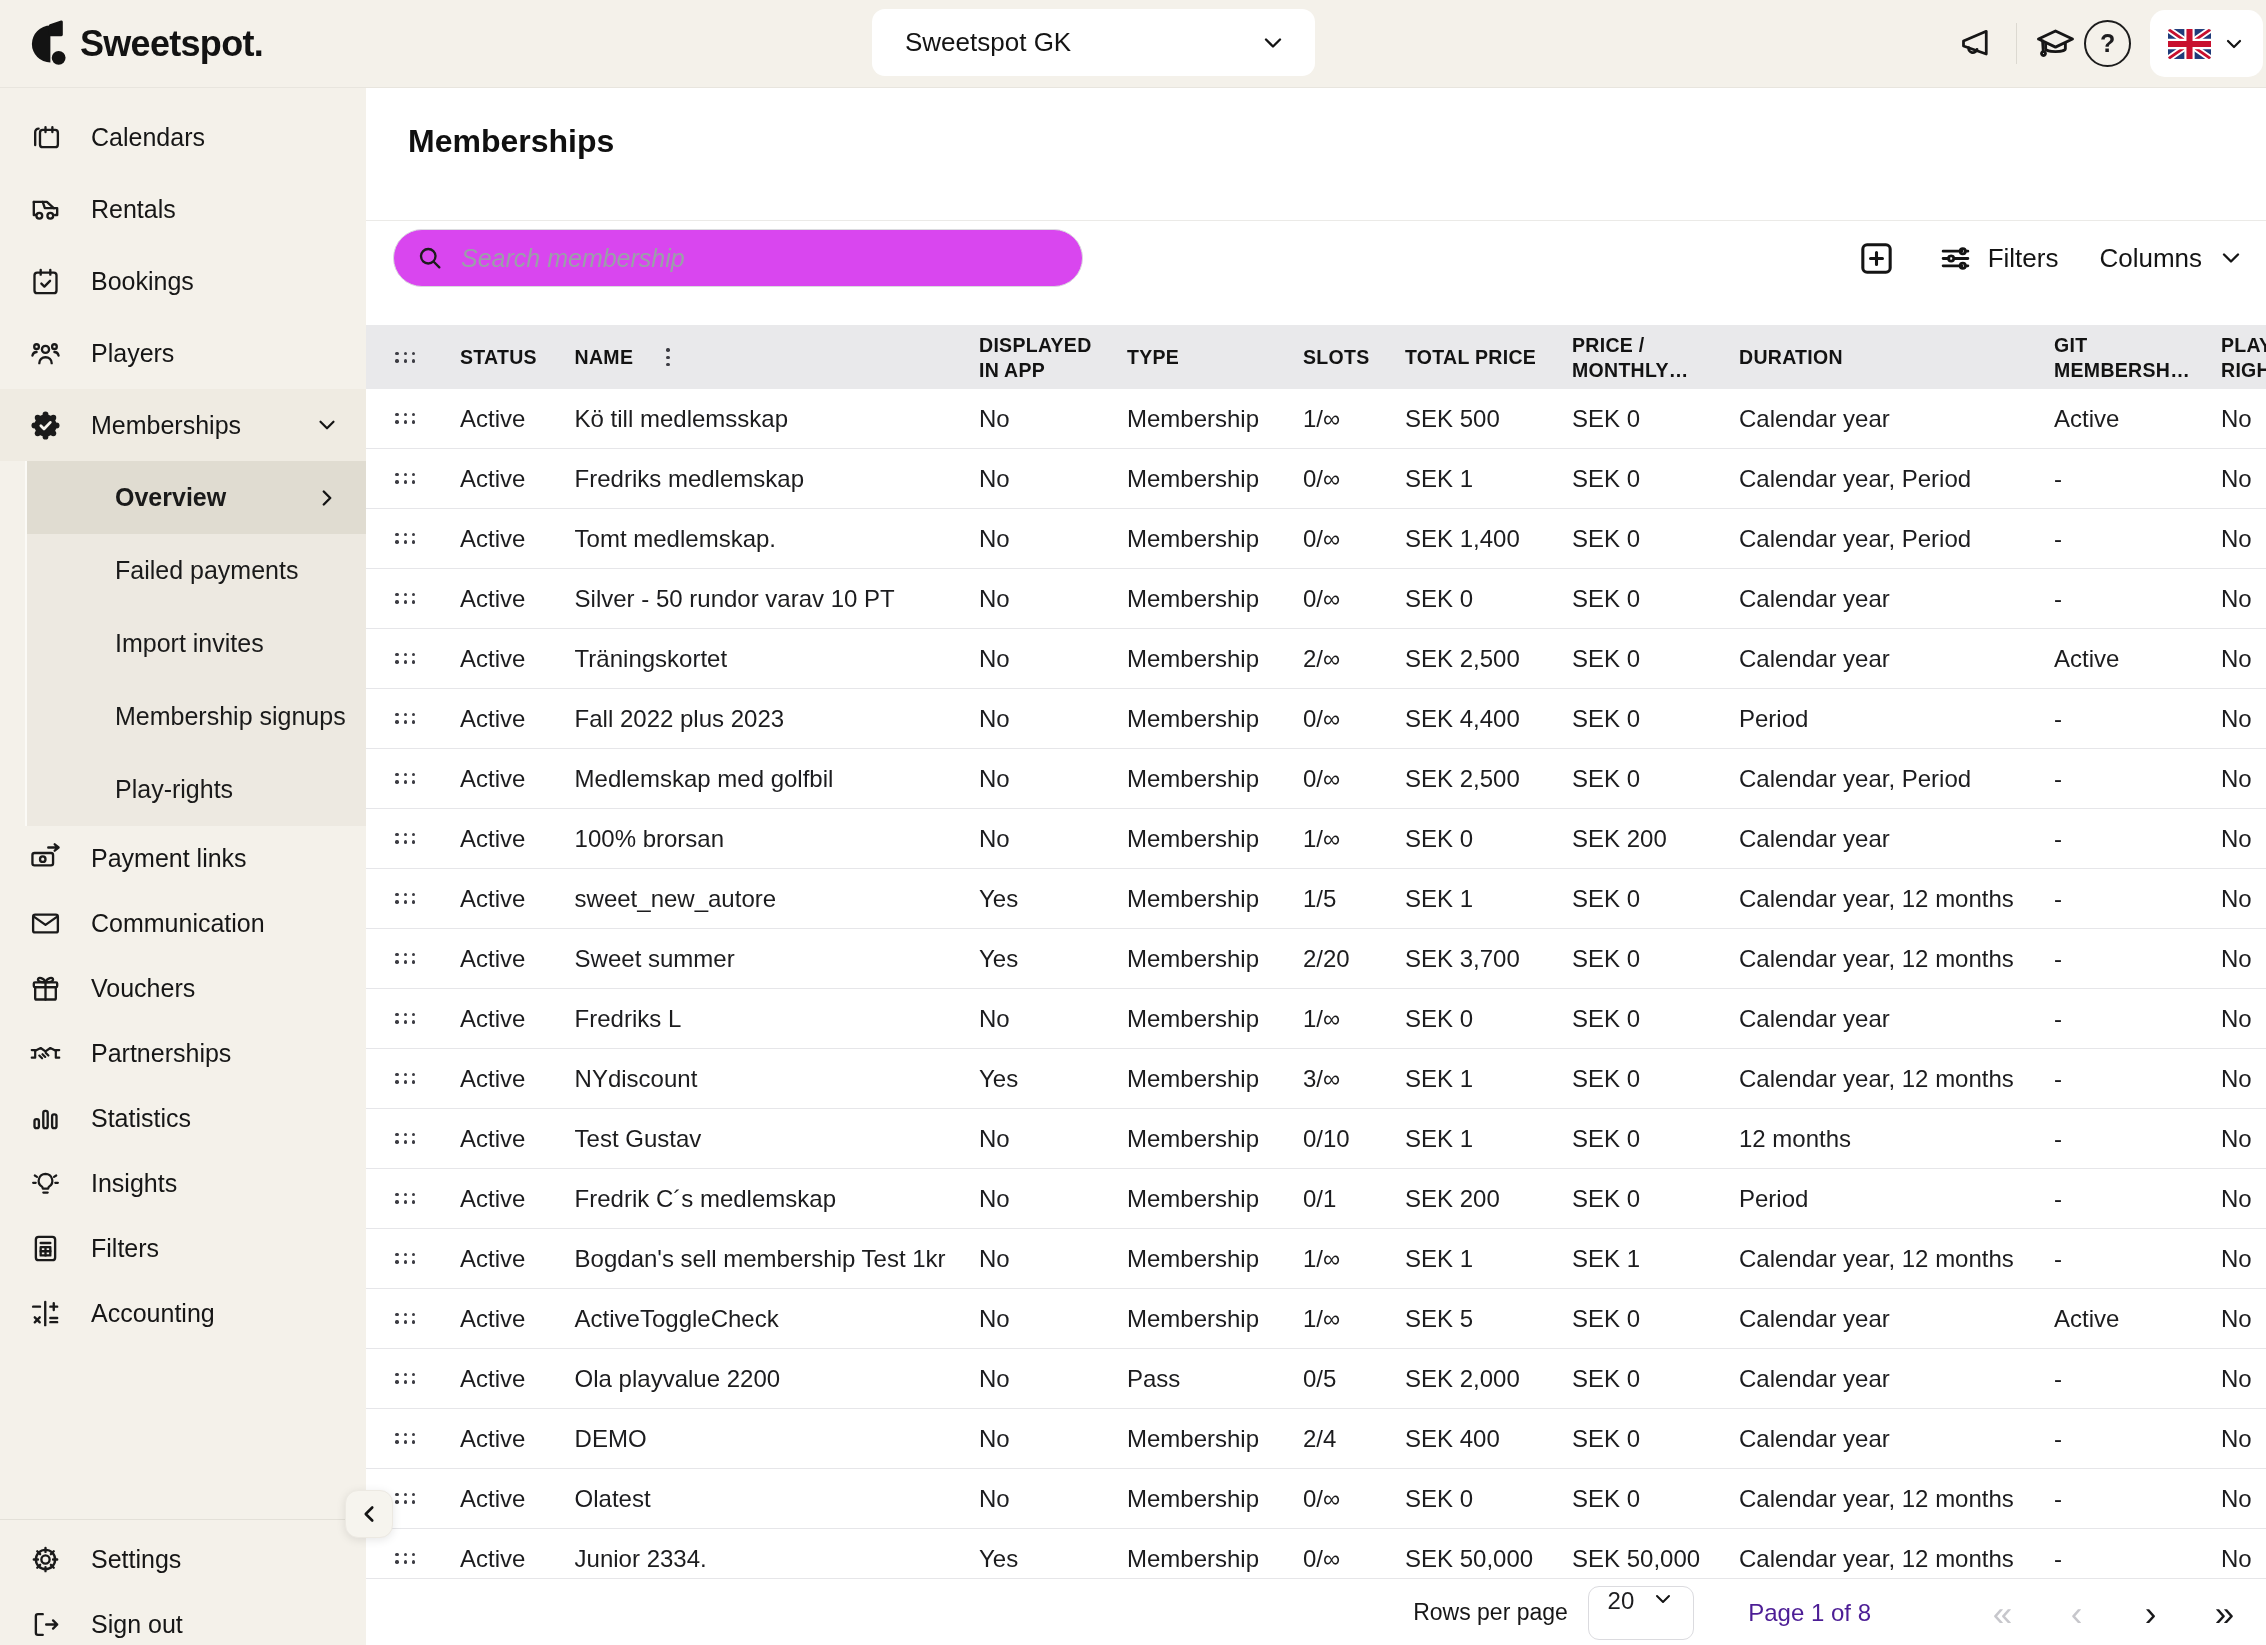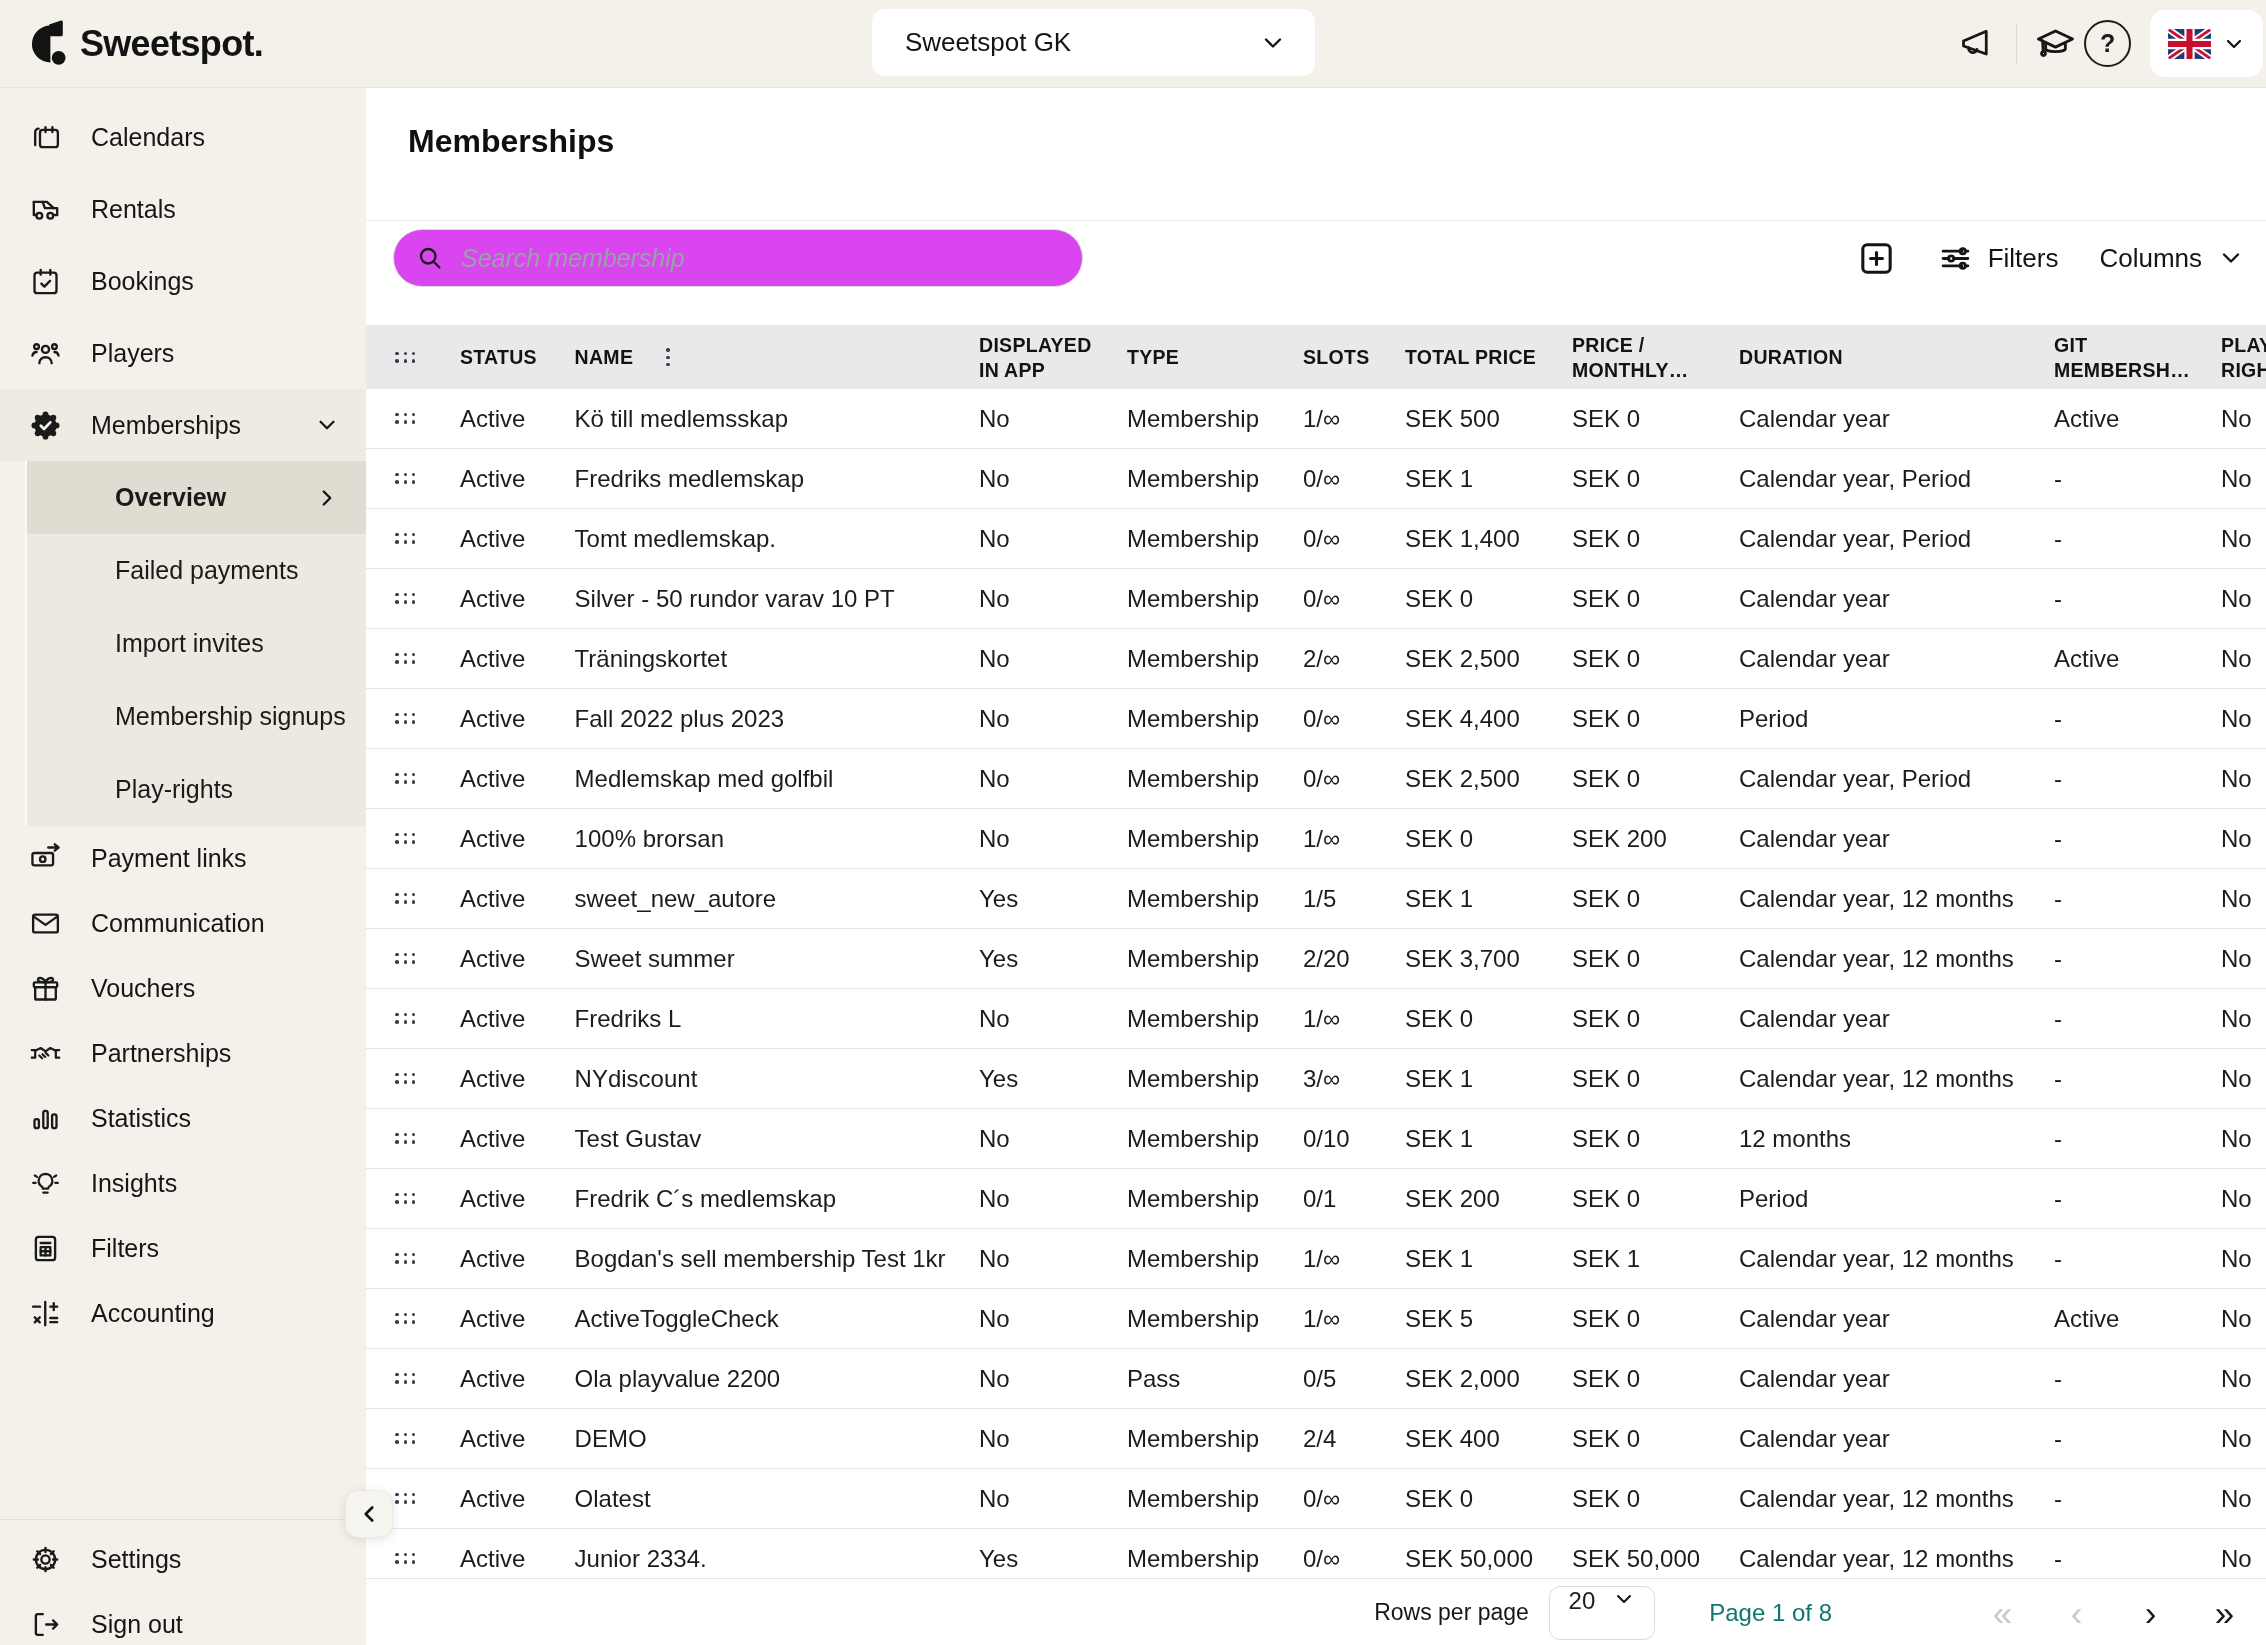--- a/index.html
+++ b/index.html
@@ -75,21 +75,21 @@
   .dots3v i{width:3.3px;height:3.3px;background:#3C3C43;border-radius:50%;}
 
   
   .pagination{position:absolute;left:0;right:0;top:1490px;height:68px;border-top:0.9px solid #E6E6E9;
               background:#fff;display:flex;align-items:center;justify-content:flex-end;
               padding-right:26px;box-sizing:border-box;}
   .pg-label{font-size:23px;color:#161616;margin-right:20.4px;}
   .pg-select{width:104px;height:52px;border:1.5px solid #DBDBDF;border-radius:11px;display:flex;
              align-items:flex-start;justify-content:center;gap:16.7px;font-size:24px;cursor:pointer;
              margin-right:54px;}
-  .pg-status{font-size:24px;color:#0f766e;margin-right:113px;}
+  .pg-status{font-size:24px;color:#4c1d95;margin-right:74px;}
   .pg-btn{width:33px;height:45px;display:flex;align-items:center;justify-content:center;
           font-size:35px;line-height:1;cursor:pointer;margin-left:41px;}
   .pg-btn.disabled{color:#C7C7CC;cursor:default;}
   .pg-btn.enabled{color:#19191b;}
 </style>
 </head>
 <body>
 
 <div id="app">
 

